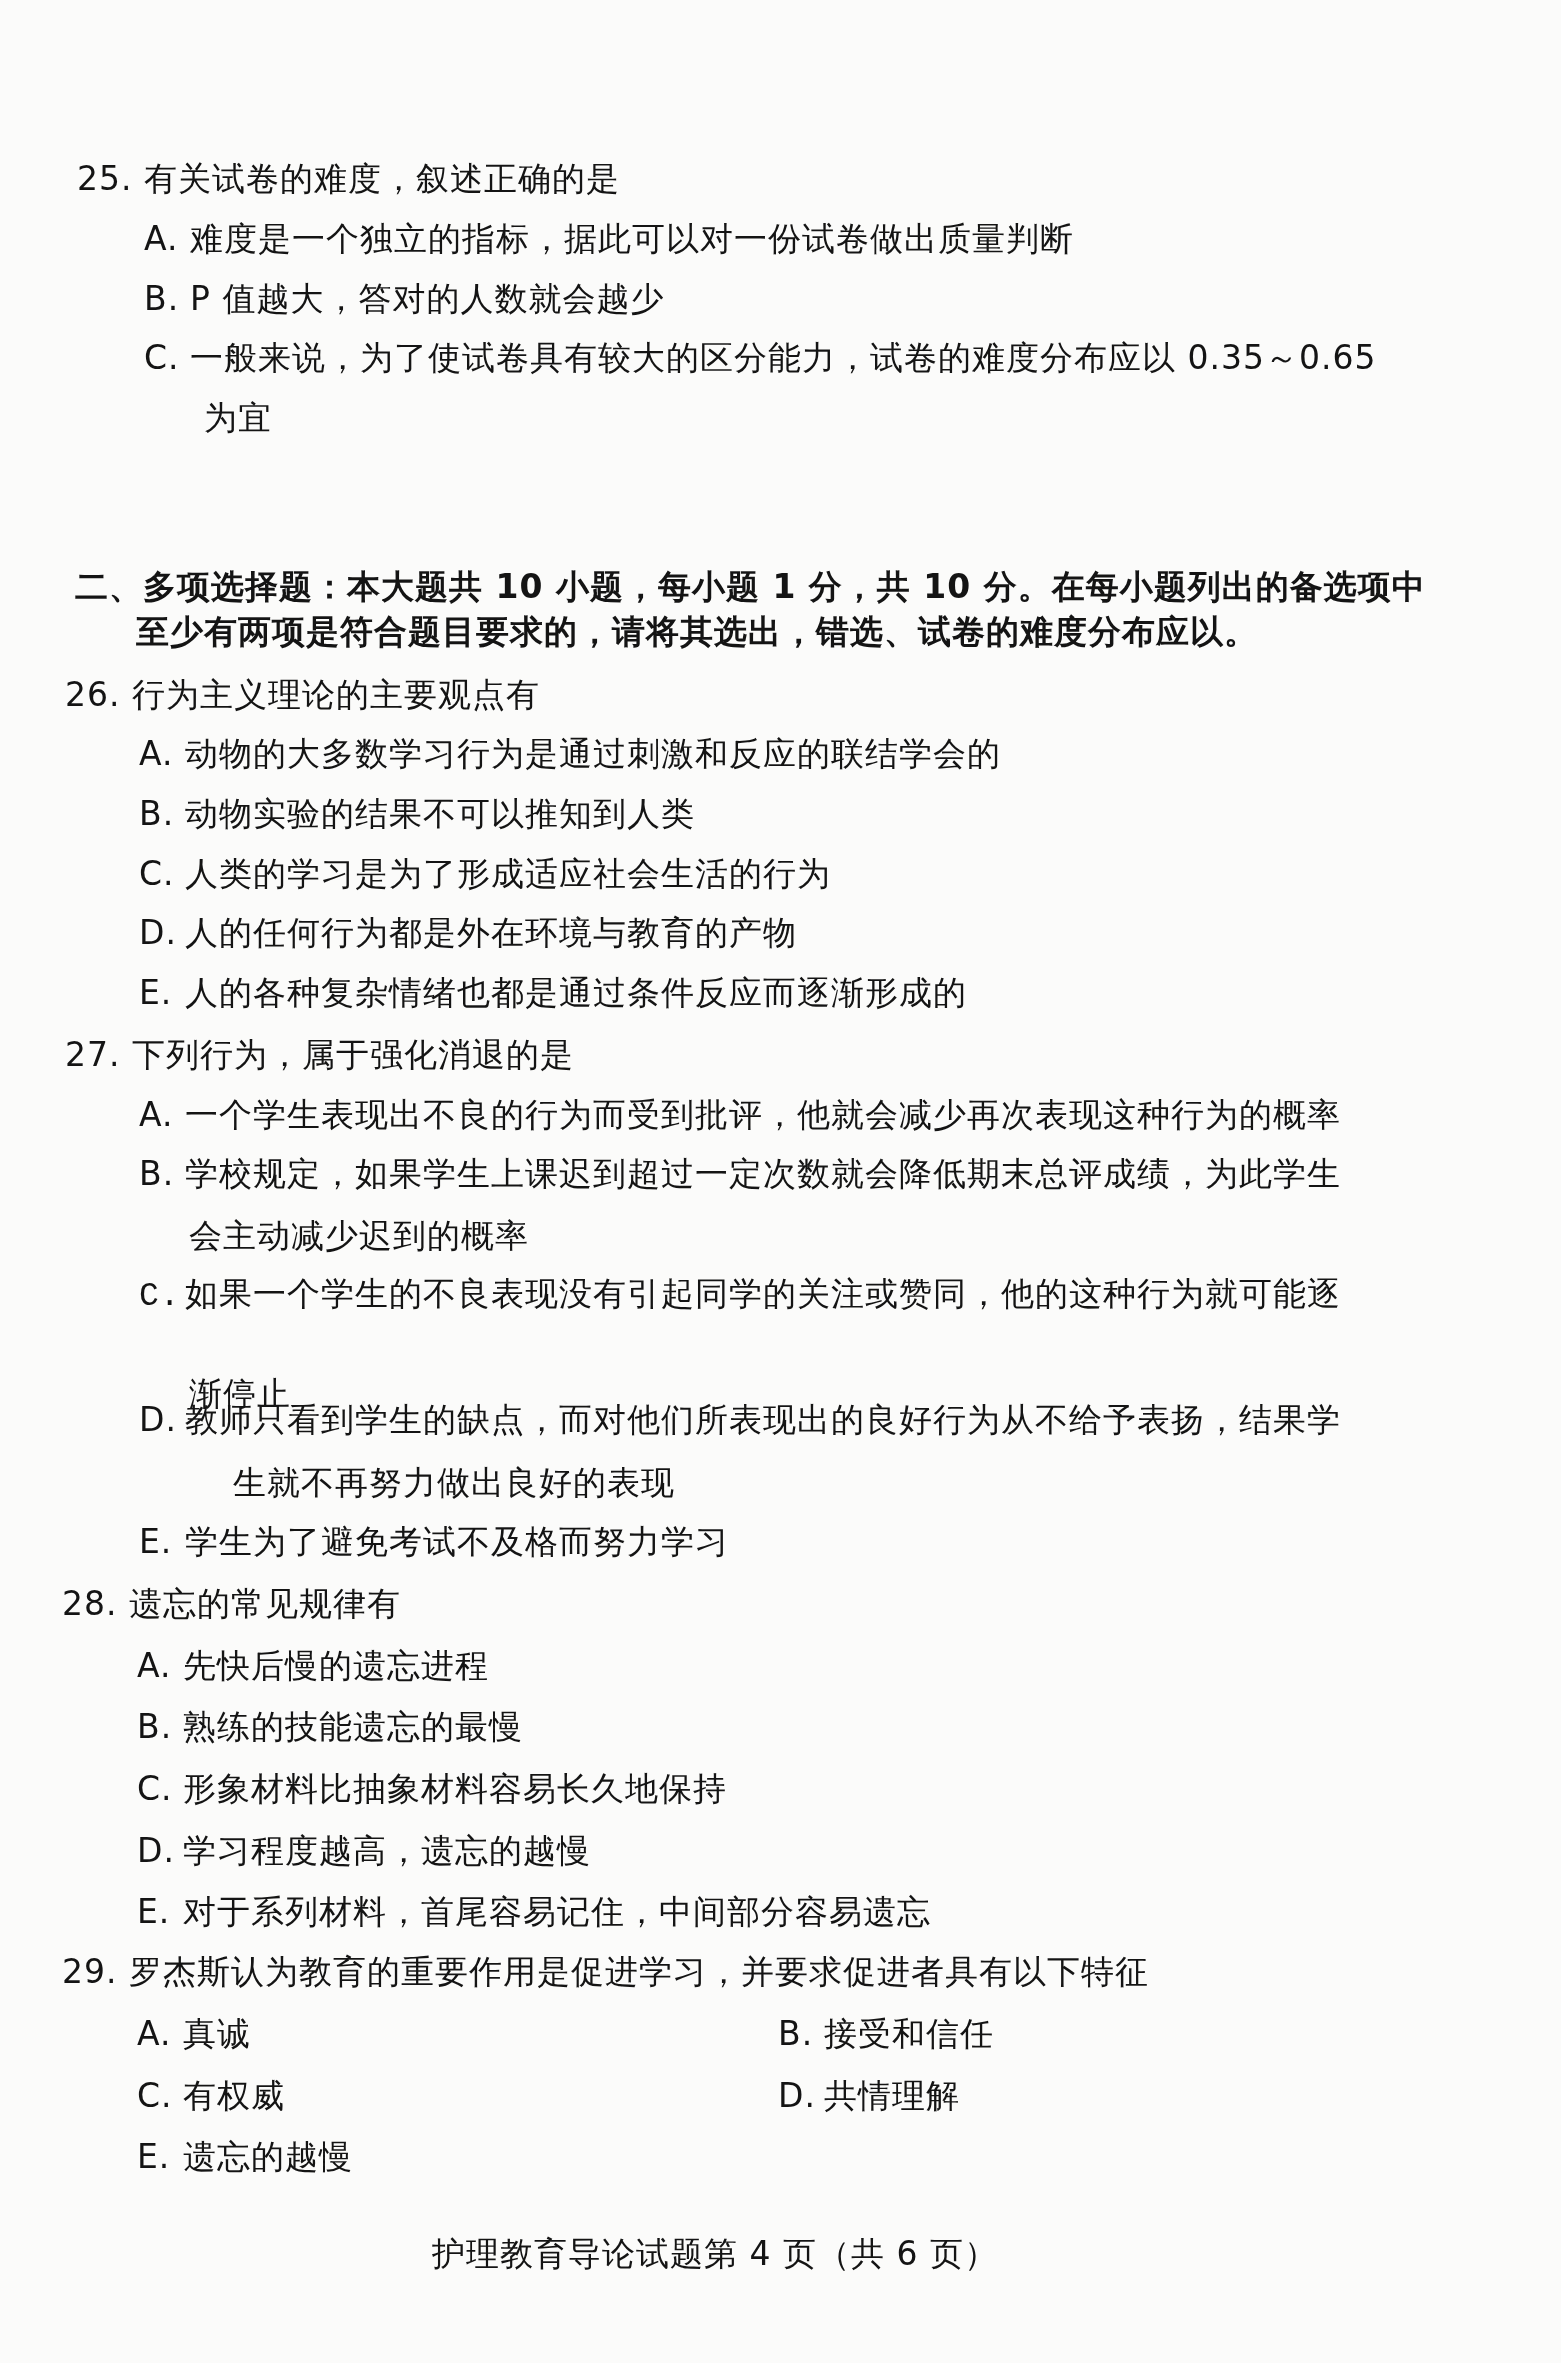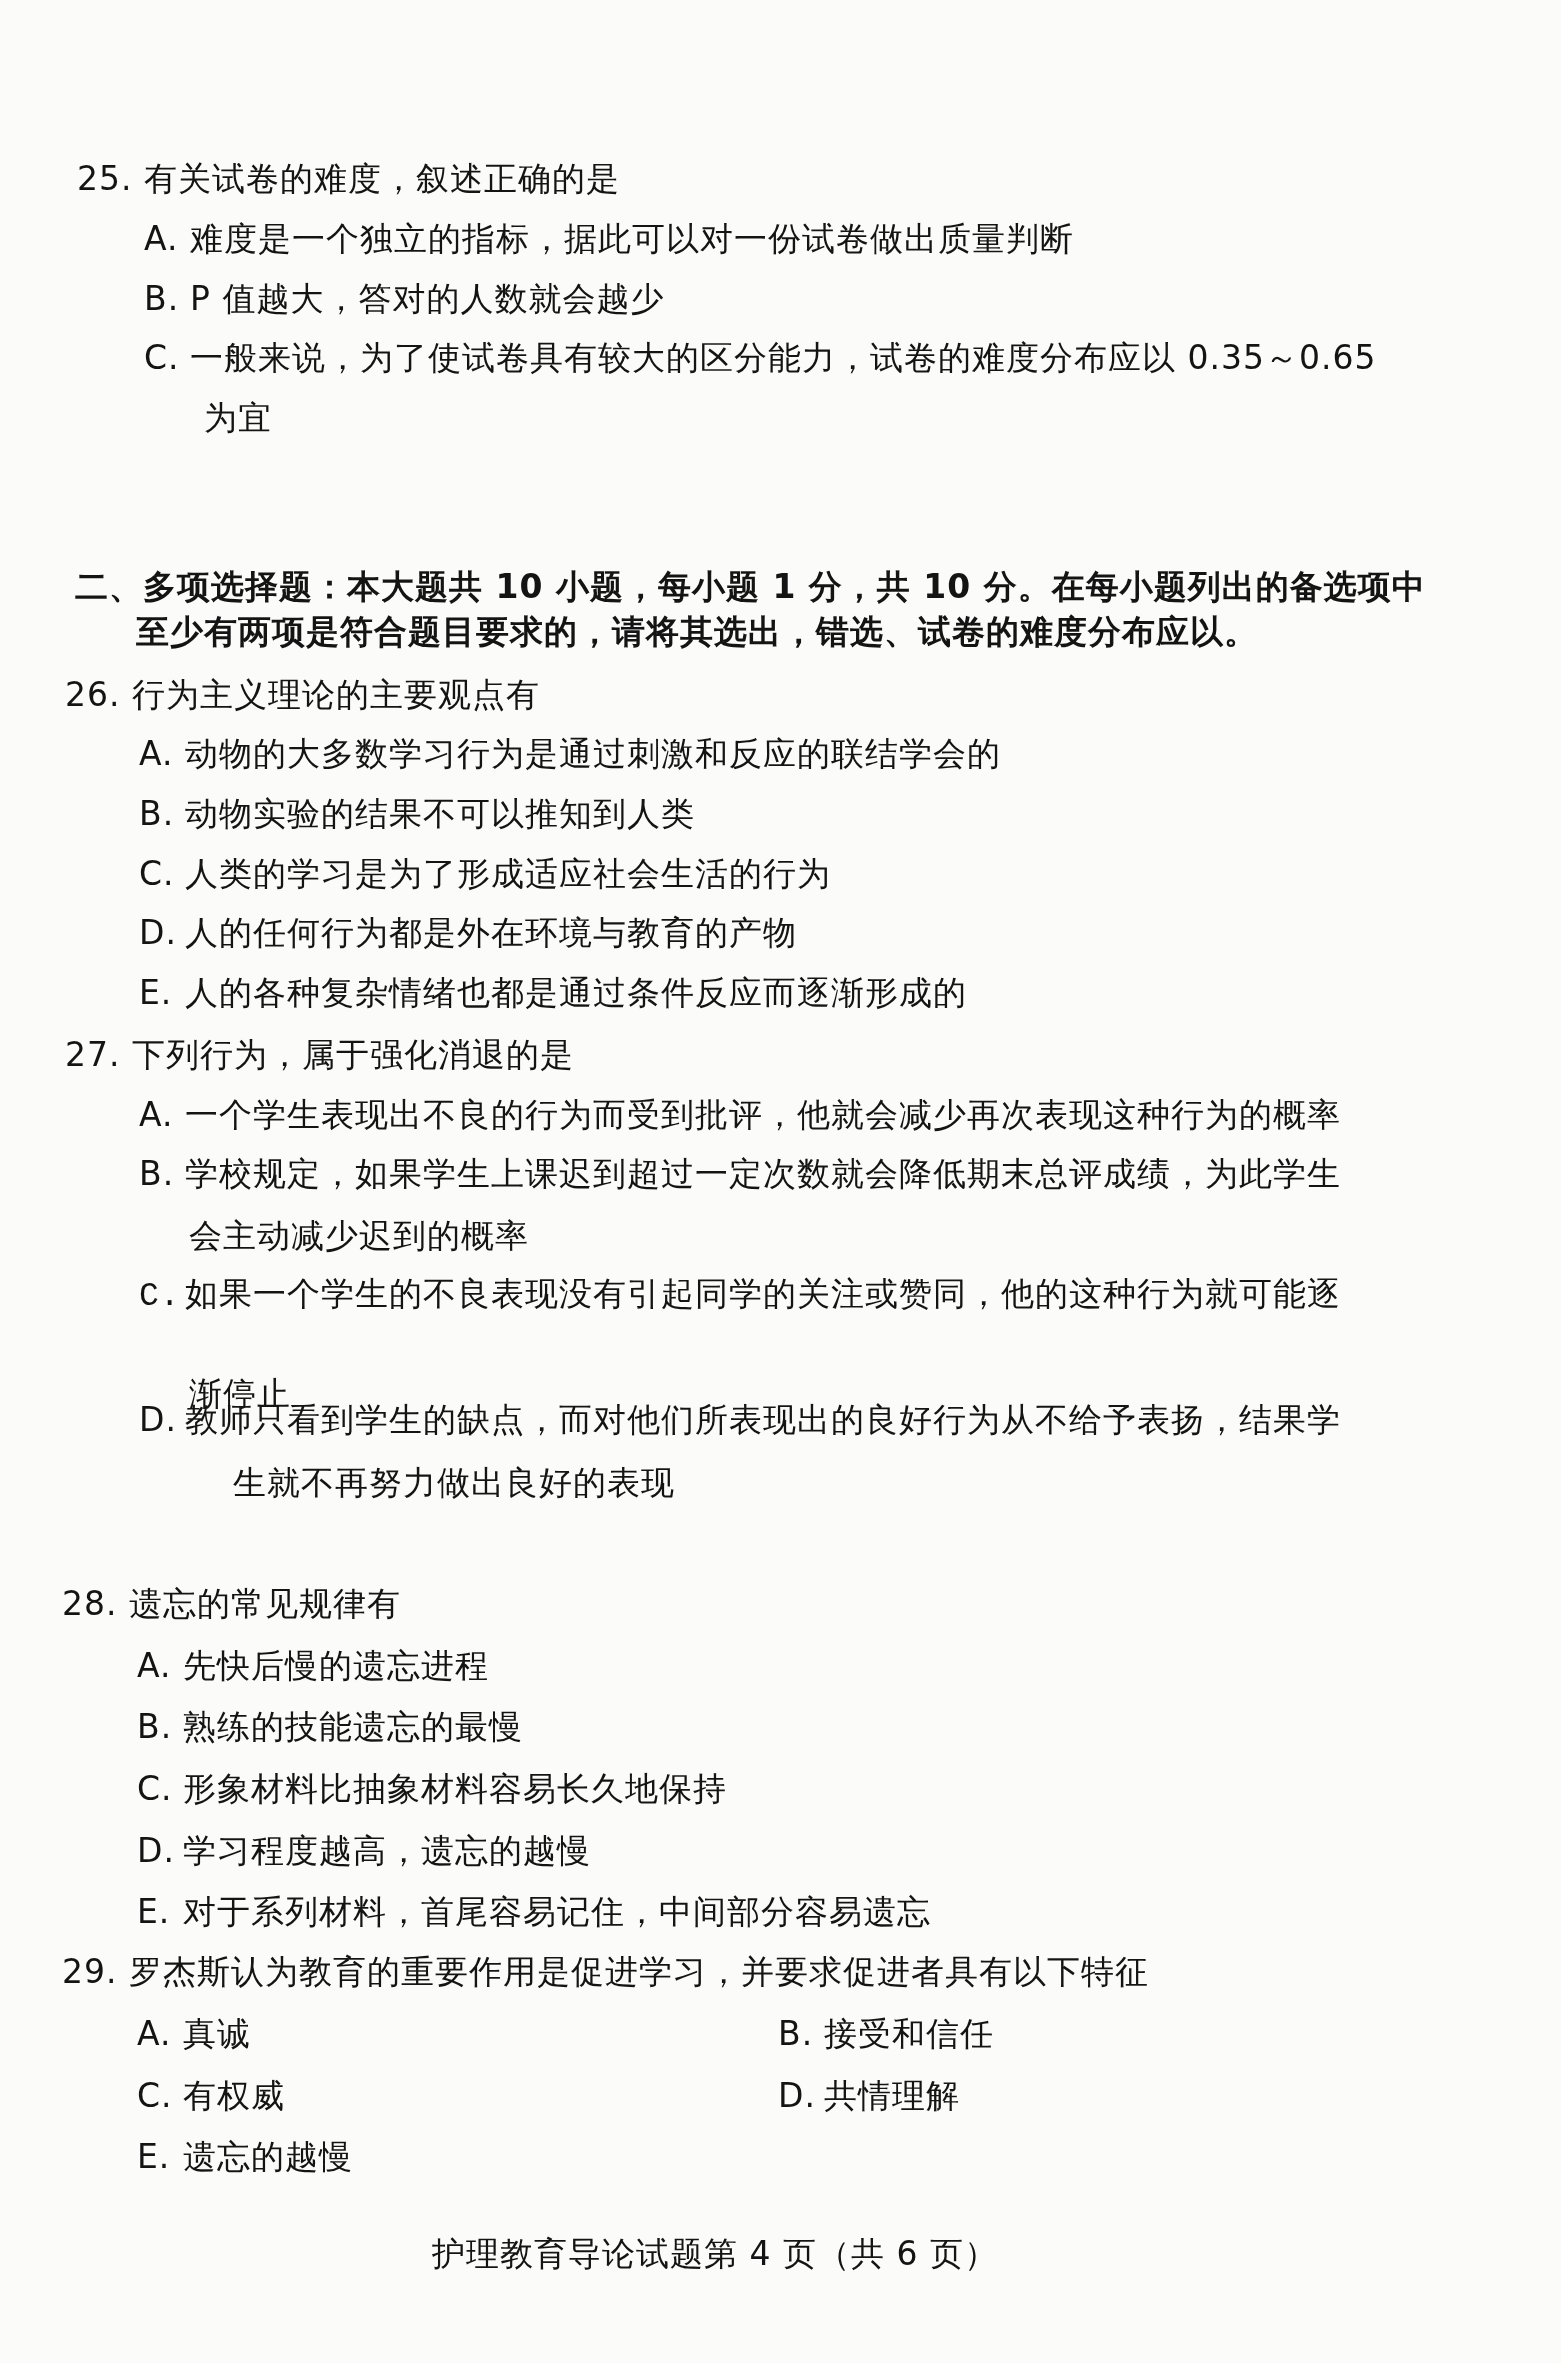--- a/index.html
+++ b/index.html
@@ -99,20 +99,23 @@
   </div>
   <div class="line" style="left:189px; top:1216px;">会主动减少迟到的概率</div>
   <div class="line" style="left:139px; top:1277px;font-family:Liberation Mono, monospace;">
     <span class="opt-label">C.</span><span>如果一个学生的不良表现没有引起同学的关注或赞同，他的这种行为就可能逐</span>
   </div>
   <div class="line" style="left:189px; top:1374px;">渐停止</div>
   <div class="line" style="left:139px; top:1400px;">
     <span class="opt-label">D.</span><span>教师只看到学生的缺点，而对他们所表现出的良好行为从不给予表扬，结果学</span>
   </div>
   <div class="line" style="left:189px; top:1463px;margin-left:44px;">生就不再努力做出良好的表现</div>
+  <div class="line" style="left:139px; top:1522px;">
+    <span class="opt-label">E.</span><span>学生为了避免考试不及格而努力学习</span>
+  </div>
 
   <div class="line" style="left:62px; top:1584px;">
     <span class="num">28.</span>
     <span>遗忘的常见规律有</span>
   </div>
   <div class="line" style="left:137px; top:1646px;">
     <span class="opt-label">A.</span><span>先快后慢的遗忘进程</span>
   </div>
   <div class="line" style="left:137px; top:1707px;">
     <span class="opt-label">B.</span><span>熟练的技能遗忘的最慢</span>

